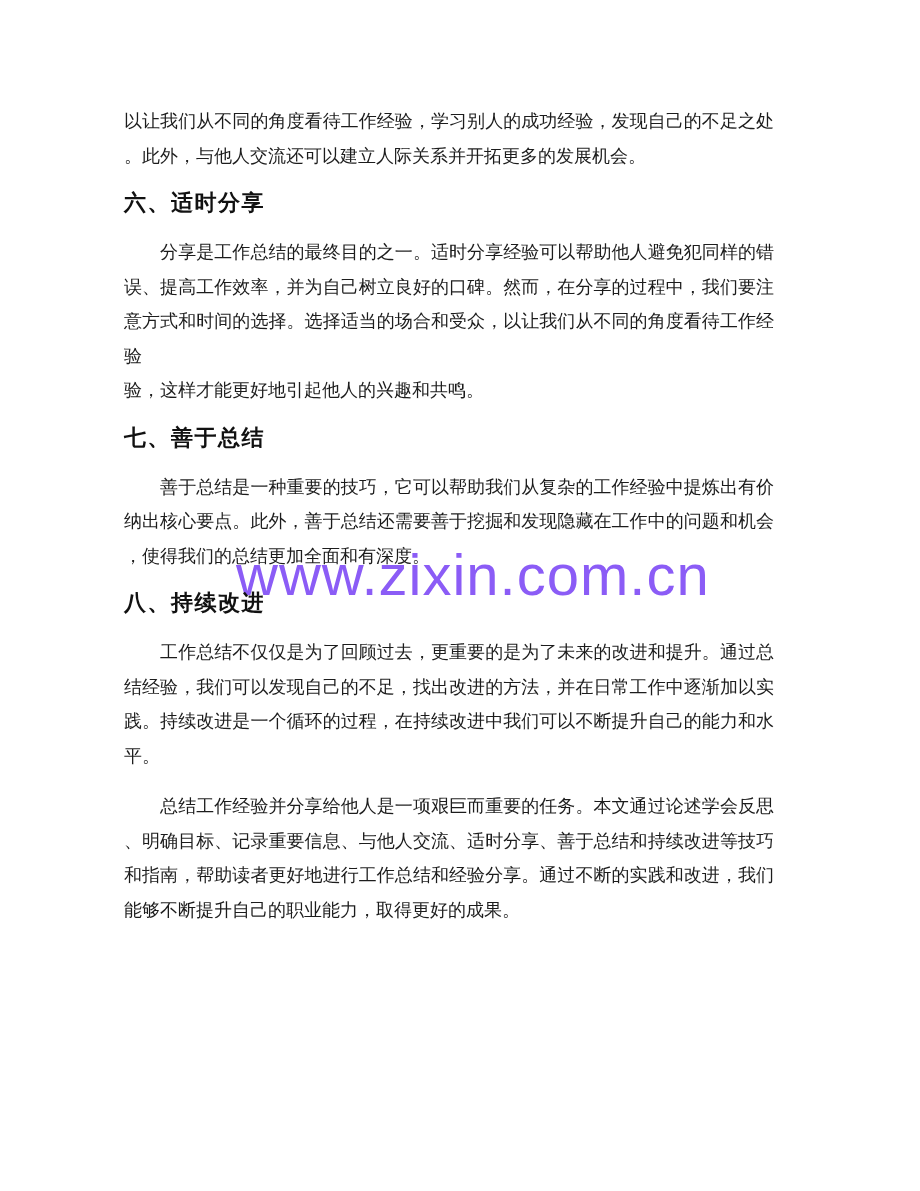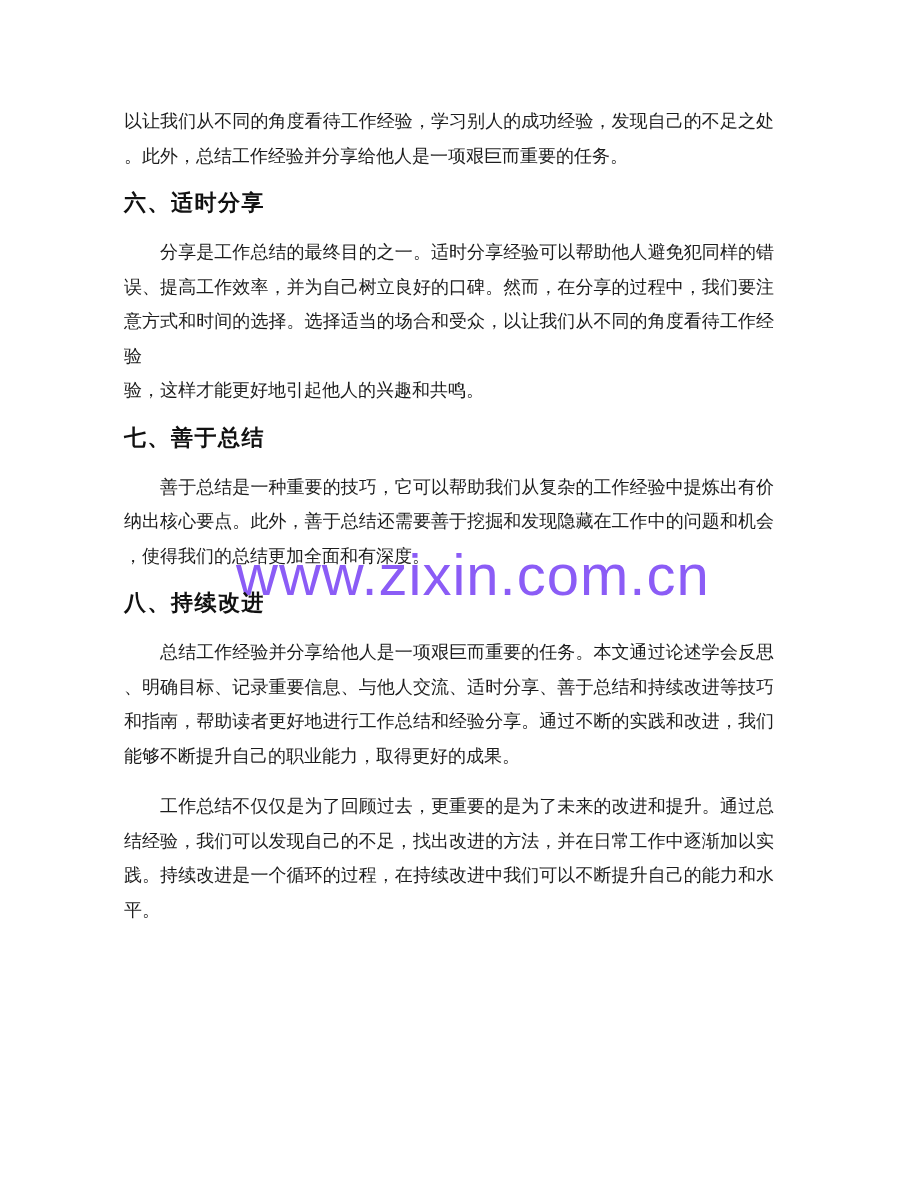--- a/index.html
+++ b/index.html
@@ -61,42 +61,42 @@
   }
 </style>
 </head>
 <body>
 
 <div class="page">
   <div class="watermark">www.zixin.com.cn</div>
   <div class="content">
       <div class="paragraph">
         <div class="para-line">以让我们从不同的角度看待工作经验，学习别人的成功经验，发现自己的不足之处</div>
-        <div class="para-line last">。此外，总结工作经验并分享给他人是一项艰巨而重要的任务。</div>
+        <div class="para-line last">。此外，与他人交流还可以建立人际关系并开拓更多的发展机会。</div>
       </div>
       <div class="heading">六、适时分享</div>
       <div class="paragraph">
         <div class="para-line">　　分享是工作总结的最终目的之一。适时分享经验可以帮助他人避免犯同样的错</div>
         <div class="para-line">误、提高工作效率，并为自己树立良好的口碑。然而，在分享的过程中，我们要注</div>
         <div class="para-line">意方式和时间的选择。选择适当的场合和受众，以让我们从不同的角度看待工作经验</div>
         <div class="para-line last">验，这样才能更好地引起他人的兴趣和共鸣。</div>
       </div>
       <div class="heading">七、善于总结</div>
       <div class="paragraph">
         <div class="para-line">　　善于总结是一种重要的技巧，它可以帮助我们从复杂的工作经验中提炼出有价</div>
         <div class="para-line">纳出核心要点。此外，善于总结还需要善于挖掘和发现隐藏在工作中的问题和机会</div>
         <div class="para-line last">，使得我们的总结更加全面和有深度。</div>
       </div>
       <div class="heading">八、持续改进</div>
       <div class="paragraph">
+        <div class="para-line">　　工作总结不仅仅是为了回顾过去，更重要的是为了未来的改进和提升。通过总</div>
+        <div class="para-line">结经验，我们可以发现自己的不足，找出改进的方法，并在日常工作中逐渐加以实</div>
+        <div class="para-line">践。持续改进是一个循环的过程，在持续改进中我们可以不断提升自己的能力和水</div>
+        <div class="para-line last">平。</div>
+      </div>
+      <div class="paragraph">
         <div class="para-line">　　总结工作经验并分享给他人是一项艰巨而重要的任务。本文通过论述学会反思</div>
         <div class="para-line">、明确目标、记录重要信息、与他人交流、适时分享、善于总结和持续改进等技巧</div>
         <div class="para-line">和指南，帮助读者更好地进行工作总结和经验分享。通过不断的实践和改进，我们</div>
         <div class="para-line last">能够不断提升自己的职业能力，取得更好的成果。</div>
       </div>
-      <div class="paragraph">
-        <div class="para-line">　　工作总结不仅仅是为了回顾过去，更重要的是为了未来的改进和提升。通过总</div>
-        <div class="para-line">结经验，我们可以发现自己的不足，找出改进的方法，并在日常工作中逐渐加以实</div>
-        <div class="para-line">践。持续改进是一个循环的过程，在持续改进中我们可以不断提升自己的能力和水</div>
-        <div class="para-line last">平。</div>
-      </div>
     </div>
 </div>
 
 </body></html>

